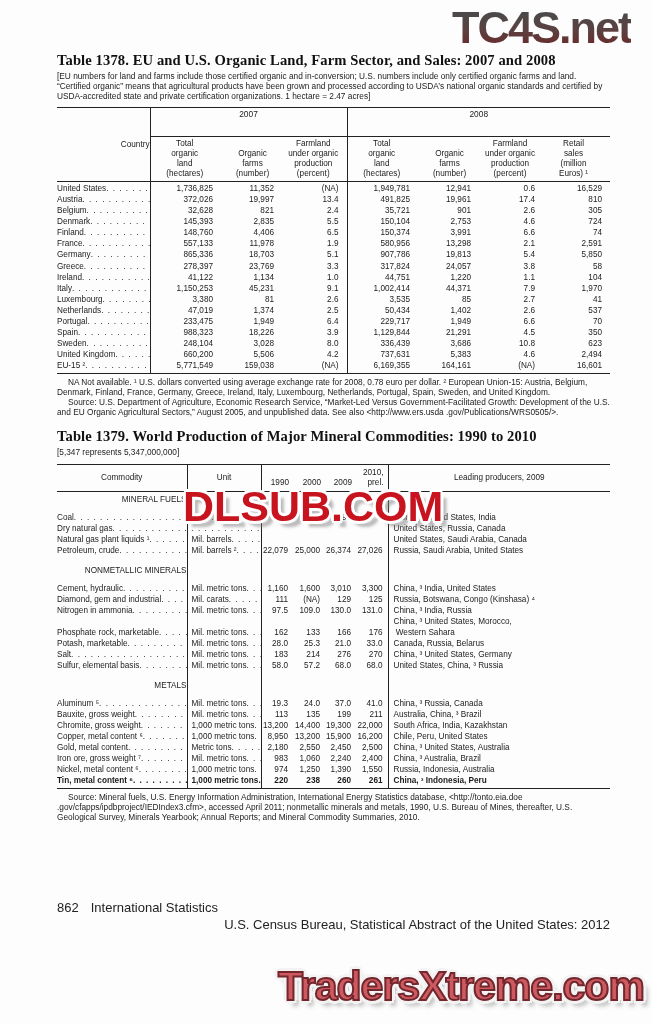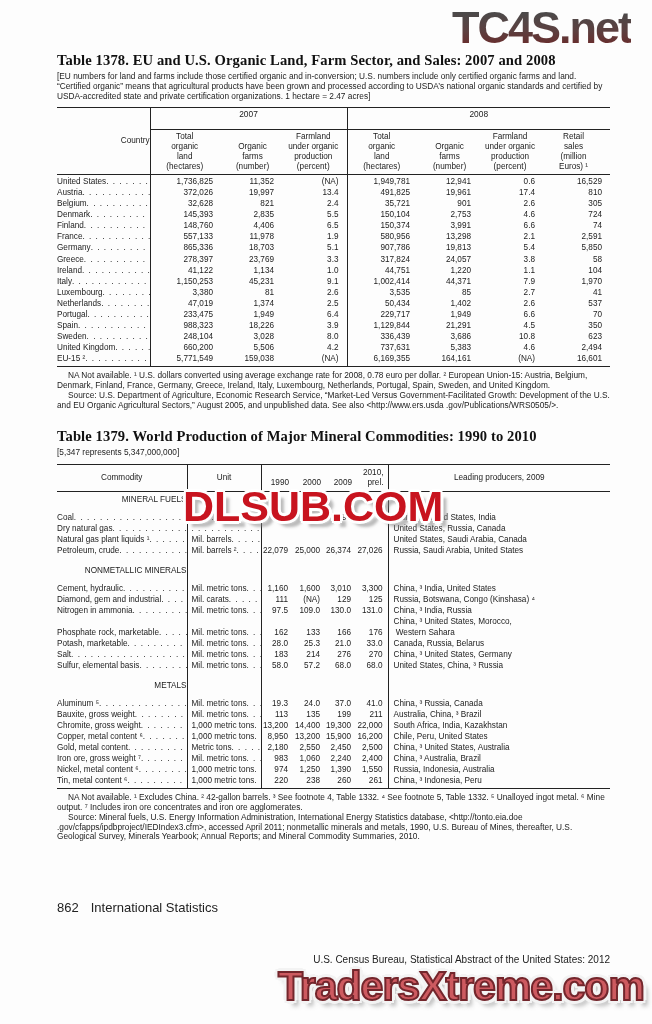--- a/index.html
+++ b/index.html
@@ -22,21 +22,21 @@
   thead th{color:#1b1b1b;}
   .pre{white-space:pre-line;}
   .num{text-align:right;}
   .bold{font-weight:700;}
   .lblwrap{display:flex;overflow:hidden;white-space:nowrap;}
   .dots{flex:1;overflow:hidden;white-space:nowrap;color:#1b1b1b;}
   .dots::after{content:" . . . . . . . . . . . . . . . . . . . . . . . . . . . . . . . .";letter-spacing:1px;}
   
   #t1378{position:absolute;left:57px;top:52px;width:553px;}
   #t1378 table{border-top:1.1px solid #222;}
-  #t1378 thead .grp{border-bottom:.9px solid #222;text-align:center;font-size:8.4px;padding:2px 0 9px;}
+  #t1378 thead .grp{border-bottom:.9px solid #222;text-align:center;font-size:8.4px;padding:2px 0 16px;}
   #t1378 thead tr:last-child th, #t1378 thead th.stub{border-bottom:1.2px solid #222;}
   #t1378 thead th{vertical-align:bottom;padding:2px 6px 2px 0;text-align:center;}
   #t1378 thead th.stub{vertical-align:middle;text-align:right;padding:0;}
   #t1378 td{padding:.6px 0;}
   #t1378 .vr{border-left:.9px solid #222;}
   #t1378 td.num{padding-right:12px;}
   #t1378 td.num.tight{padding-right:8px;}
   #t1378 tbody tr:last-child td{border-bottom:1.7px solid #222;padding-bottom:2px;}
   #t1378 tbody tr:first-child td{padding-top:2px;}
   
@@ -45,25 +45,25 @@
   #t1379 thead th{border-bottom:1.1px solid #222;padding:3px 4px 3px 0;}
   #t1379 thead th.cmid{vertical-align:middle;text-align:center;padding:0;}
   #t1379 thead th.yr{text-align:right;}
   #t1379 .vr{border-left:.9px solid #222;}
   #t1379 td{padding:.55px 0;}
   #t1379 td.num{padding-right:5px;}
   #t1379 td.prod{padding-left:5px;white-space:pre;overflow:hidden;}
   #t1379 td.unitcell .lblwrap{padding-left:4px;}
   #t1379 .sectionlbl{text-align:right;font-size:8.2px;padding:3px 0 2px;}
   #t1379 .spacer td{height:5px;}
-  #t1379 tbody tr.last td{border-bottom:1.7px solid #222;padding-bottom:2px;}
+  #t1379 tbody tr.last td{border-bottom:1.7px solid #222;padding-bottom:2px;font-weight:bold;}
   
   .footer-left{position:absolute;left:57px;top:900px;font-size:13px;color:#222;}
   .footer-left .pgnum{margin-right:12px;}
-  .footer-right{position:absolute;right:42px;top:954px;font-size:10px;color:#222;}
+  .footer-right{position:absolute;right:42px;top:917px;font-size:13px;color:#222;}
   
   .wm{position:absolute;font-weight:900;white-space:nowrap;pointer-events:none;}
   .wm-top{
     top:2px;left:452px;font-size:45px;letter-spacing:-2px;
     color:#4e3434;
     background:linear-gradient(180deg,#4a4a4a 18%,#5c4040 55%,#6e2424 95%);
     -webkit-background-clip:text;background-clip:text;-webkit-text-fill-color:transparent;
     filter:blur(.3px);
   }
   .wm-mid{
@@ -866,21 +866,20 @@
             </td>
             <td class="num vr">220</td>
             <td class="num">238</td>
             <td class="num">260</td>
             <td class="num">261</td>
             <td class="vr prod">China, ³ Indonesia, Peru</td>
           </tr>
         </tbody>
     </table>
     <div class="footnotes">
-      <p>NA Not available. ¹ Excludes China. ² 42-gallon barrels. ³ See footnote 4, Table 1332. ⁴ See footnote 5, Table 1332. ⁵ Unalloyed ingot metal. ⁶ Mine output. ⁷ Includes iron ore concentrates and iron ore agglomerates.</p>
       <p>Source: Mineral fuels, U.S. Energy Information Administration, International Energy Statistics database, &lt;http://tonto.eia.doe .gov/cfapps/ipdbproject/IEDIndex3.cfm&gt;, accessed April 2011; nonmetallic minerals and metals, 1990, U.S. Bureau of Mines, thereafter, U.S. Geological Survey, Minerals Yearbook; Annual Reports; and Mineral Commodity Summaries, 2010.</p>
     </div>
   </div>
 
   <div class="footer-left">
     <span class="pgnum">862</span><span>International Statistics</span>
   </div>
   <div class="footer-right">U.S. Census Bureau, Statistical Abstract of the United States: 2012</div>
 
   <div class="wm wm-top">TC4S.net</div>

